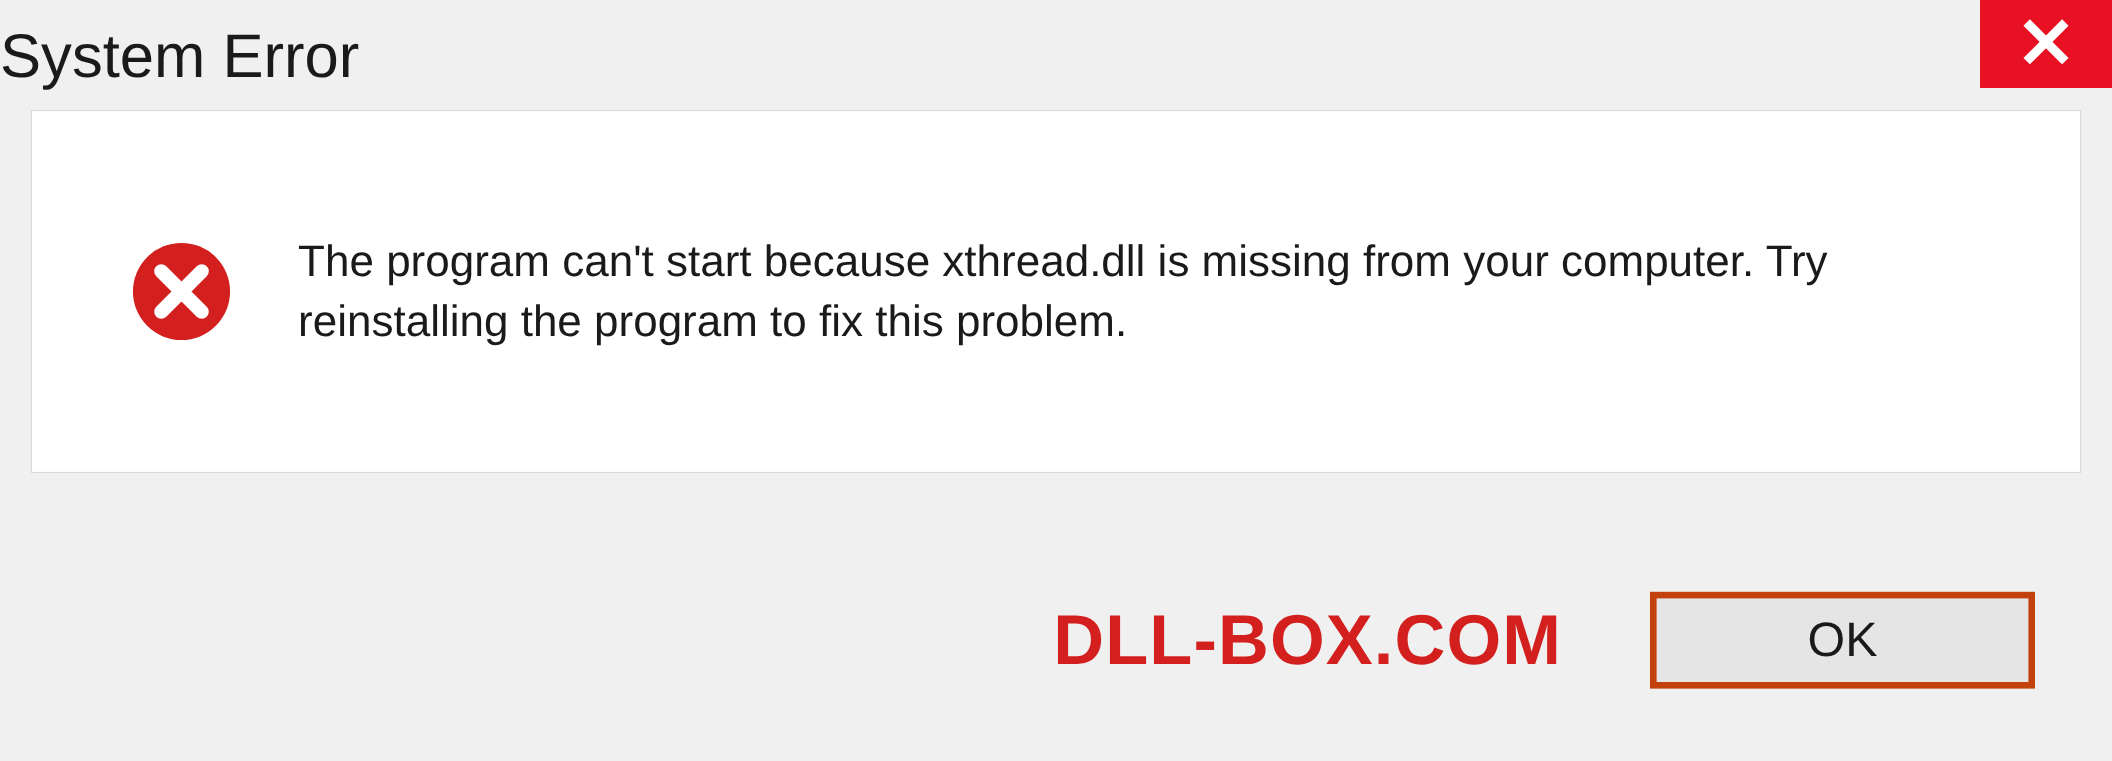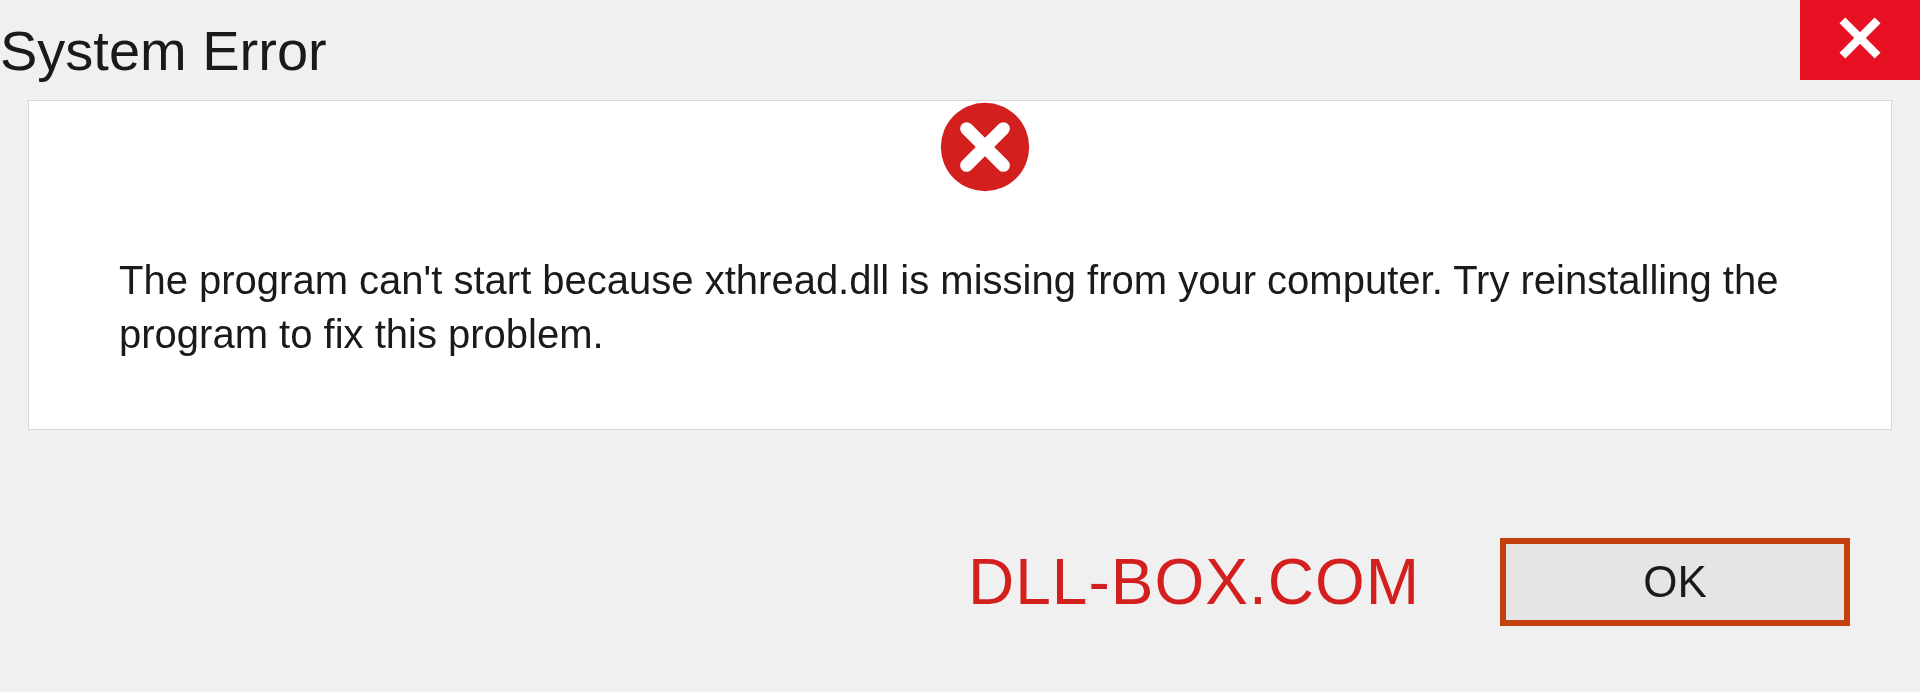--- a/index.html
+++ b/index.html
@@ -51,21 +51,20 @@
     }
     .content-panel {
       margin: 0 28px;
       background: #ffffff;
       border: 1px solid #d8d8d8;
       height: 330px;
       display: flex;
       align-items: center;
       padding: 0 40px 0 90px;
       gap: 60px;
-      flex-direction: column;
     }
     .error-icon {
       flex-shrink: 0;
       width: 92px;
       height: 92px;
     }
     .error-icon svg {
       width: 100%;
       height: 100%;
     }
@@ -82,21 +81,21 @@
       right: 0;
       height: 180px;
       display: flex;
       align-items: center;
       justify-content: flex-end;
       padding: 0 70px 40px 70px;
       gap: 80px;
     }
     .watermark {
       font-size: 64px;
-      font-weight: 400;
+      font-weight: 700;
       color: #d41f1f;
       letter-spacing: 1px;
       font-family: Arial, sans-serif;
     }
     .ok-button {
       width: 350px;
       height: 88px;
       background: #e5e5e5;
       border: 6px solid #c2410c;
       display: flex;

